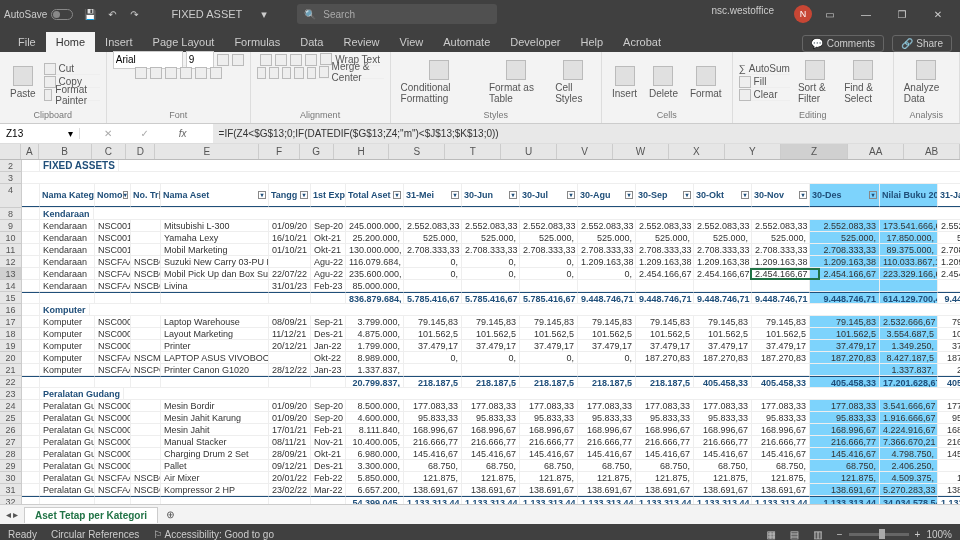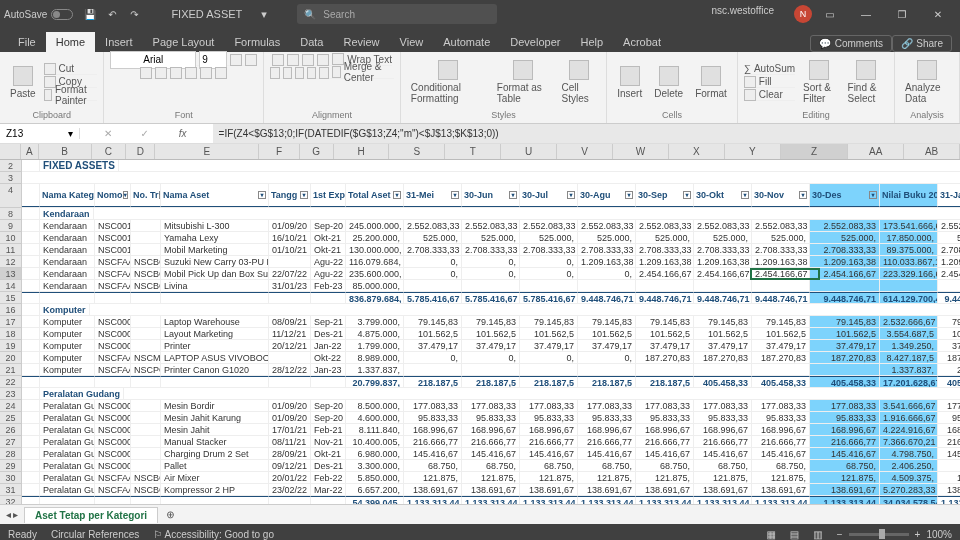--- a/index.html
+++ b/index.html
@@ -17,21 +17,21 @@
 .titlebar .spacer { flex: 1; }
 .titlebar .user { display: flex; gap: 20px; font-size: 10px; }
 .titlebar .avatar { width: 18px; height: 18px; background: #c74634; border-radius: 50%; display: flex; align-items: center; justify-content: center; color: #fff; font-size: 9px; }
 .titlebar .winbtns { display: flex; }
 .titlebar .winbtns div { width: 36px; height: 28px; display: flex; align-items: center; justify-content: center; }
 
 
 .ribbon-tabs { height: 24px; background: #404040; display: flex; align-items: flex-end; padding: 0 8px; color: #ccc; font-size: 11px; }
 .ribbon-tabs .tab { padding: 4px 10px; cursor: pointer; }
 .ribbon-tabs .tab.active { background: #f3f3f3; color: #333; }
-.ribbon-tabs .right { margin-left: auto; display: flex; gap: 0; padding-left: 29px; }
+.ribbon-tabs .right { margin-left: auto; display: flex; gap: 8px; padding-left: 29px; }
 .ribbon-tabs .btn { border: 1px solid #666; padding: 2px 8px; border-radius: 3px; font-size: 10px; }
 
 
 .ribbon { height: 72px; background: #f3f3f3; border-bottom: 1px solid #ccc; display: flex; font-size: 10px; color: #555; }
 .ribbon .group { border-right: 1px solid #ddd; padding: 2px 6px; display: flex; flex-direction: column; justify-content: space-between; }
 .ribbon .group-label { text-align: center; font-size: 9px; color: #777; padding-bottom: 1px; }
 .ribbon .group-body { flex: 1; display: flex; align-items: center; gap: 4px; }
 .ribbon .big { display: flex; flex-direction: column; align-items: center; gap: 2px; padding: 0 4px; }
 .ribbon .bigicon { width: 20px; height: 20px; background: #e0e0e0; border: 1px solid #bbb; }
 .ribbon .stack { display: flex; flex-direction: column; gap: 1px; }
@@ -160,21 +160,21 @@
             <span class="smicon"></span>
             <span>Format Painter</span>
           </div>
       </div>
     </div>
     <div class="group-label">Clipboard</div>
   </div>
   <div class="group">
     <div class="group-body stack">
       <div class="row">
-        <input class="combo" style="width: 86px; text-align: center;" value="Arial">
+        <input class="combo" style="width: 70px;" value="Arial">
         <input class="combo" style="width: 28px;" value="9">
         <span class="smicon"></span>
         <span class="smicon"></span>
       </div>
       <div class="row">
         <span class="smicon"></span>
         <span class="smicon"></span>
         <span class="smicon"></span>
         <span class="smicon"></span>
         <span class="smicon"></span>

